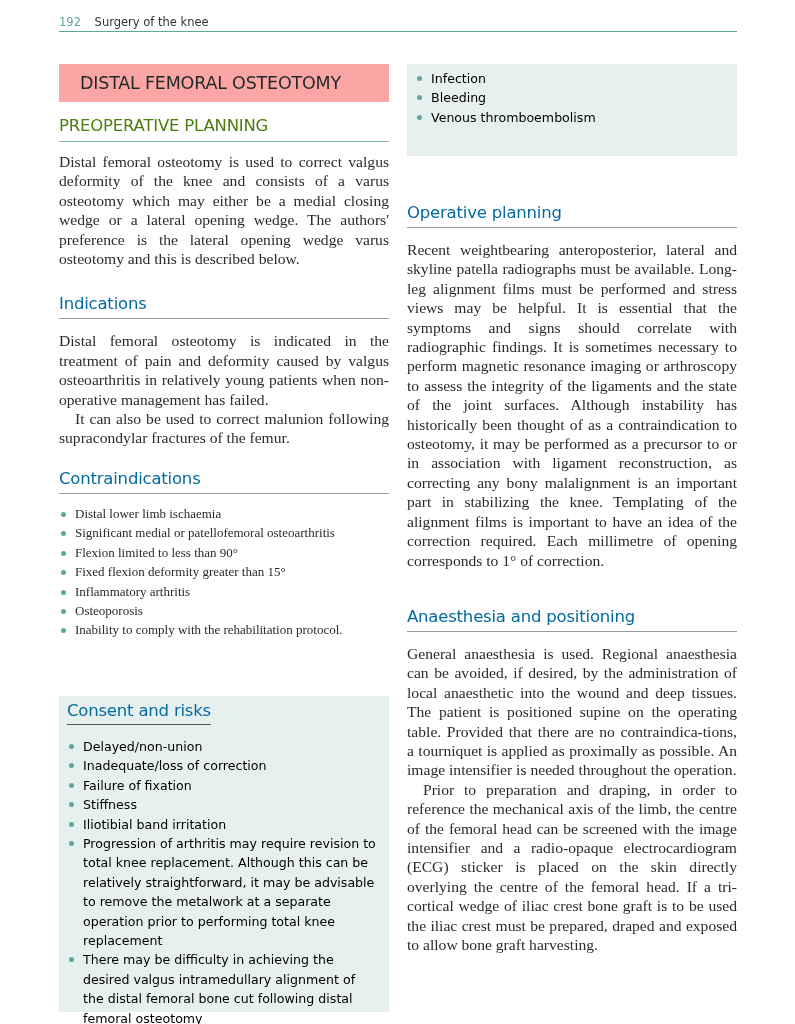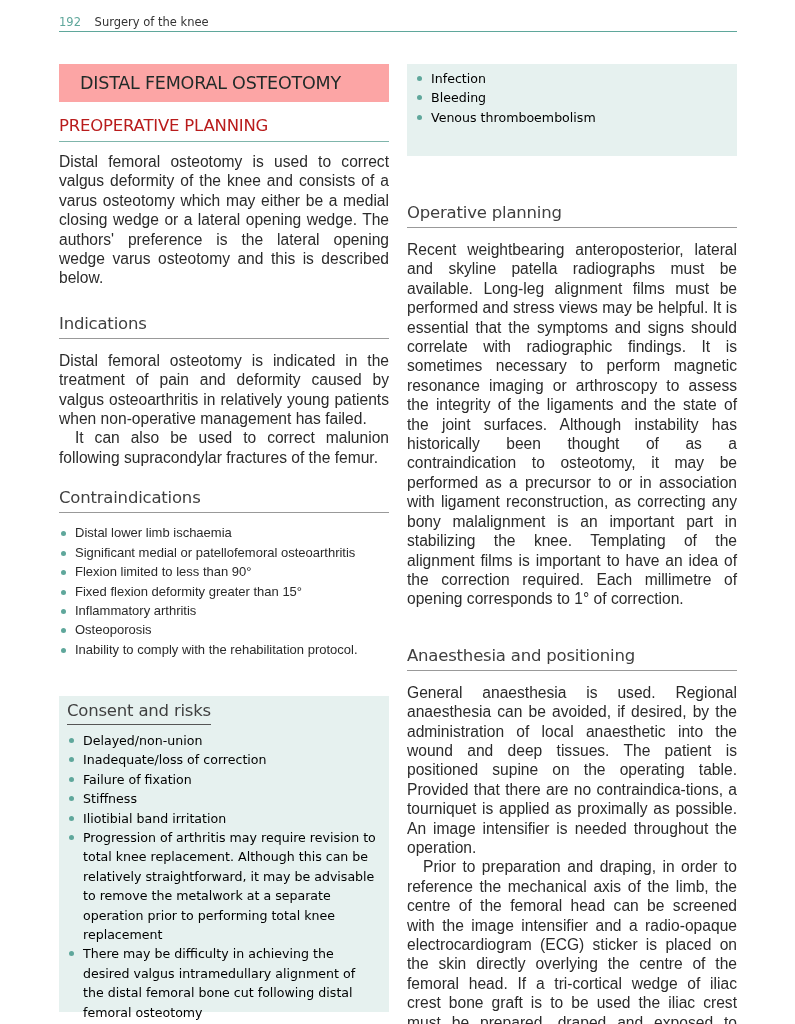--- a/index.html
+++ b/index.html
@@ -1,46 +1,46 @@
 <!DOCTYPE html>
 <html><head>
 <meta charset="utf-8">
 <style>
   html, body { margin: 0; padding: 0; background: #ffffff; }
   body { width: 795px; height: 1024px; position: relative; overflow: hidden; color: #2a2a2a; }
   .sans { font-family: "DejaVu Sans", "Liberation Sans", sans-serif; }
-  .serif { font-family: Liberation Sans, sans-serif; }
+  .serif { font-family: Liberation Serif, serif; }
 
   .running-head { position: absolute; left: 59px; top: 14px; width: 678px; height: 17px; border-bottom: 1.5px solid #5fa79b; font-size: 11.5px; line-height: 17px; }
   .running-head .pgnum { color: #5fa79b; margin-right: 10px; }
   .running-head .rtitle { color: #333; }
 
   .col { position: absolute; }
   .col-left { left: 59px; top: 64px; width: 330px; }
 
   .title-box { background: #fca5a5; height: 38px; padding-left: 21px; font-size: 17.5px; font-weight: normal; line-height: 38px; color: #1f2a28; letter-spacing: -0.2px; }
 
-  .h-plan { margin-top: 13px; font-size: 16.5px; line-height: 22px; color: #b91c1c; border-bottom: 1.5px solid #7fb5ab; padding-bottom: 4px; letter-spacing: -0.2px; }
+  .h-plan { margin-top: 13px; font-size: 16.5px; line-height: 22px; color: #4d7c0f; border-bottom: 1.5px solid #7fb5ab; padding-bottom: 4px; letter-spacing: -0.2px; }
 
   .para { font-size: 15.6px; line-height: 19.4px; text-align: justify; margin: 0; color: #2b2b2b; }
   .para.indent { text-indent: 16px; }
 
-  .sec-h { font-size: 16.5px; color: #404040; line-height: 22px; border-bottom: 1.5px solid #999; padding-bottom: 3px; letter-spacing: -0.2px; }
+  .sec-h { font-size: 16.5px; color: #0369a1; line-height: 22px; border-bottom: 1.5px solid #999; padding-bottom: 3px; letter-spacing: -0.2px; }
 
   ul.bul { list-style: none; margin: 0; padding: 0; }
   ul.bul li { position: relative; padding-left: 16px; }
   ul.bul li::before { content: ""; position: absolute; left: 2px; top: 8px; width: 5px; height: 5px; border-radius: 50%; background: #5fa79b; }
   ul.serif-list li { font-size: 13px; line-height: 19.4px; text-align: justify; }
   ul.sans-list li { font-size: 12.6px; line-height: 19.4px; color: #000000; }
   ul.sans-list li::before { top: 7px; }
 
   .box { background: #e6f1ef; }
   .risk-box-top { position: absolute; left: 407px; top: 64px; width: 330px; height: 92px; padding: 5px 0 0 8px; box-sizing: border-box; }
   .consent-box { position: absolute; left: 59px; top: 696px; width: 330px; height: 316px; padding: 4px 10px 0 8px; box-sizing: border-box; }
-  .consent-box .sec-h { display: inline-block; border-bottom: 1.5px solid #555; padding-bottom: 2px; margin-bottom: 6px; }
+  .consent-box .sec-h { display: inline-block; border-bottom: 1.5px solid #555; padding-bottom: 2px; margin-bottom: 12px; }
 </style>
 </head>
 <body>
 
 <div class="running-head sans">
   <span class="pgnum">192</span>
   <span class="rtitle">Surgery of the knee</span>
 </div>
 
 <div class="col col-left">

